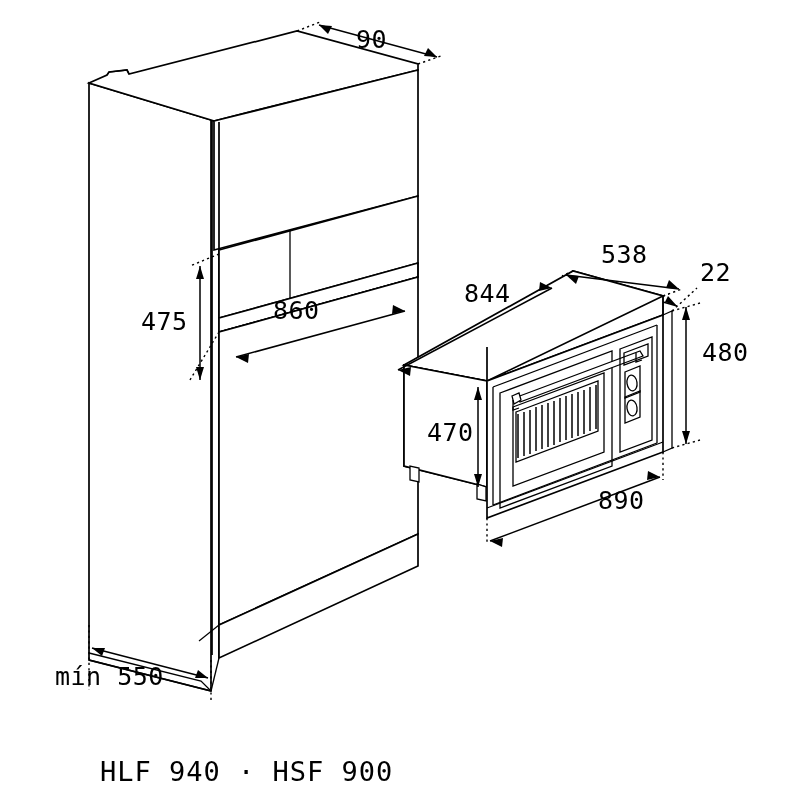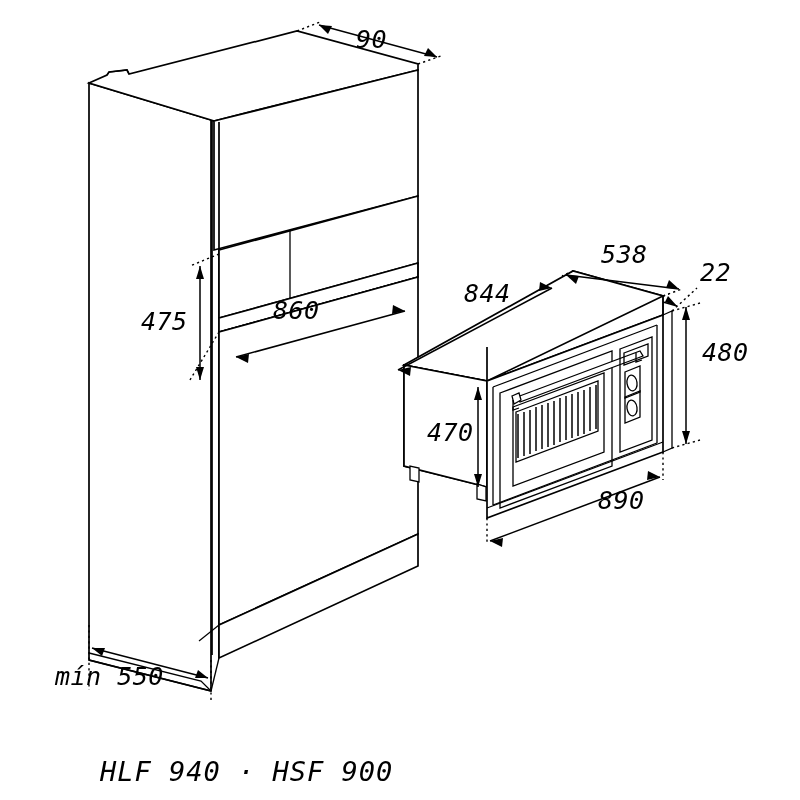--- a/index.html
+++ b/index.html
@@ -13,21 +13,20 @@
     height: 800px;
     overflow: hidden;
     font-family: "Liberation Sans", sans-serif;
     color: #000000;
   }
   #drawing-root {
     position: relative;
     width: 800px;
     height: 624px;
     background: #ffffff;
-    font-style: italic;
   }
   svg#technical-drawing {
     display: block;
     width: 800px;
     height: 800px;
   }
   
   .obj {
     fill: none;
     stroke: #000000;

